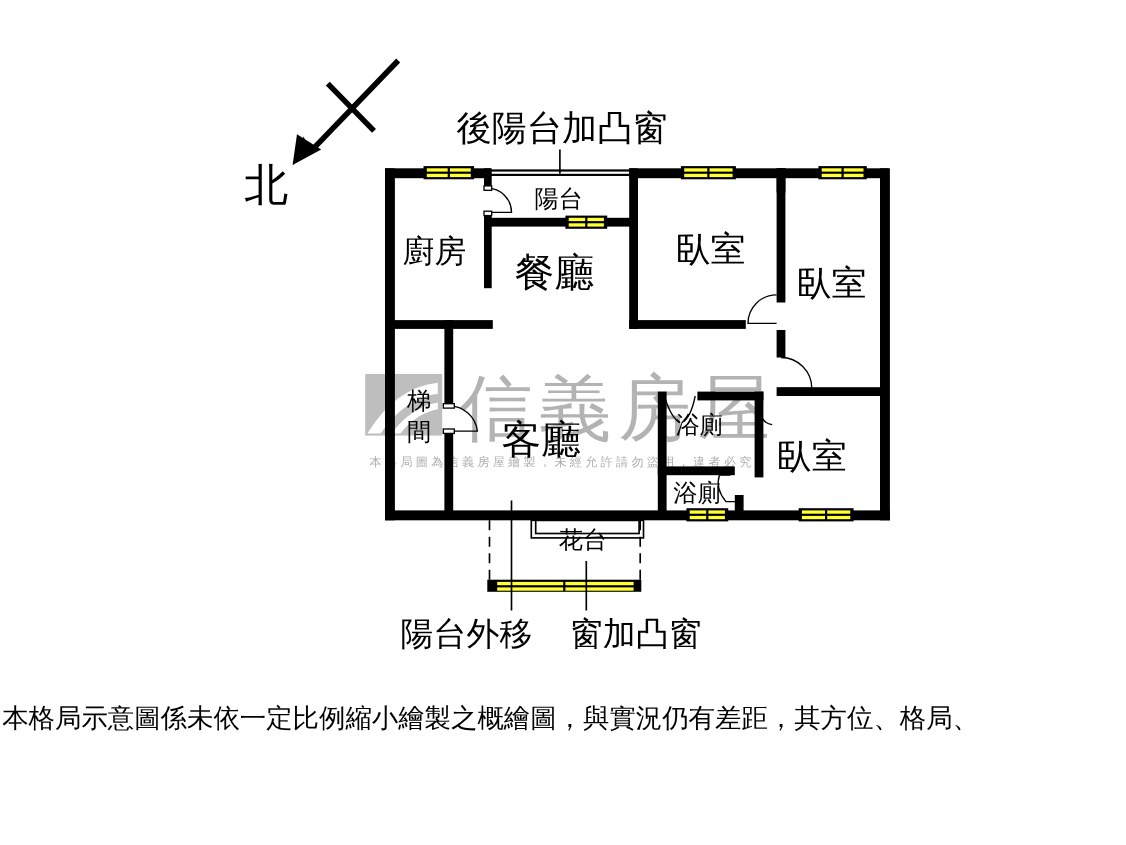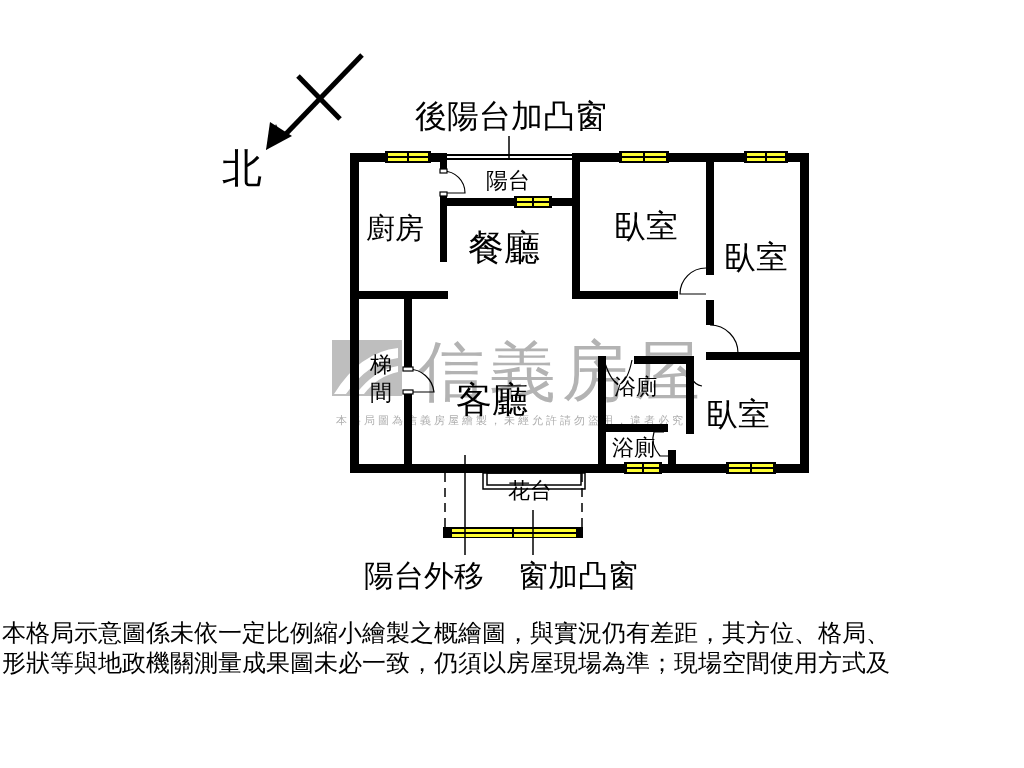--- a/index.html
+++ b/index.html
@@ -4,21 +4,21 @@
   <style>
     html, body { margin: 0; padding: 0; background: #ffffff; }
     body { width: 1024px; height: 768px; position: relative; overflow: hidden; font-family: "DejaVu Sans", "Liberation Sans", sans-serif; }
     #plan { position: absolute; left: 0; top: 0; width: 1024px; height: 600px; }
     .room-label { font-family: "DejaVu Sans", sans-serif; fill: #000; }
     .disclaimer {
       position: absolute; left: 2px; top: 618px; width: 1020px;
       font-family: "DejaVu Serif", "Liberation Serif", serif;
       font-size: 24px; line-height: 30px; color: #000; letter-spacing: 0px;
     }
-    .disclaimer div { white-space: nowrap; }
+    .disclaimer div { white-space: nowrap; margin-top: 20px; }
   </style>
 </head>
 <body>
 
 <svg id="plan" viewBox="0 0 1024 600" xmlns="http://www.w3.org/2000/svg">
 
   <g>
     <g opacity="0.55">
       <rect x="332" y="340" width="70" height="56" fill="#8a8a8a"></rect>
       <path d="M334 394 Q360 352 398 348 L398 358 Q368 362 346 394 Z" fill="#ffffff"></path>
@@ -182,14 +182,13 @@
   <text x="612" y="455" font-size="22" class="room-label">浴廁</text>
   <text x="706" y="425" font-size="32" class="room-label">臥室</text>
   <text x="508" y="498" font-size="22" class="room-label">花台</text>
 
   <text x="364" y="586" font-size="30" class="room-label">陽台外移</text>
   <text x="518" y="586" font-size="30" class="room-label">窗加凸窗</text>
 </svg>
 
 <div class="disclaimer">
   <div>本格局示意圖係未依一定比例縮小繪製之概繪圖，與實況仍有差距，其方位、格局、</div>
-  <div>形狀等與地政機關測量成果圖未必一致，仍須以房屋現場為準；現場空間使用方式及</div>
 </div>
 
 </body></html>

